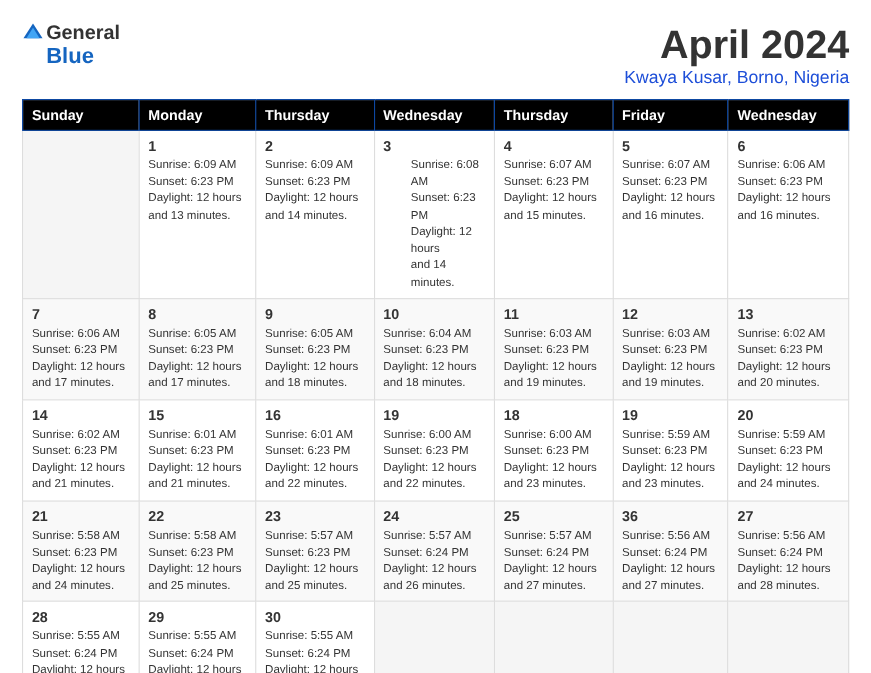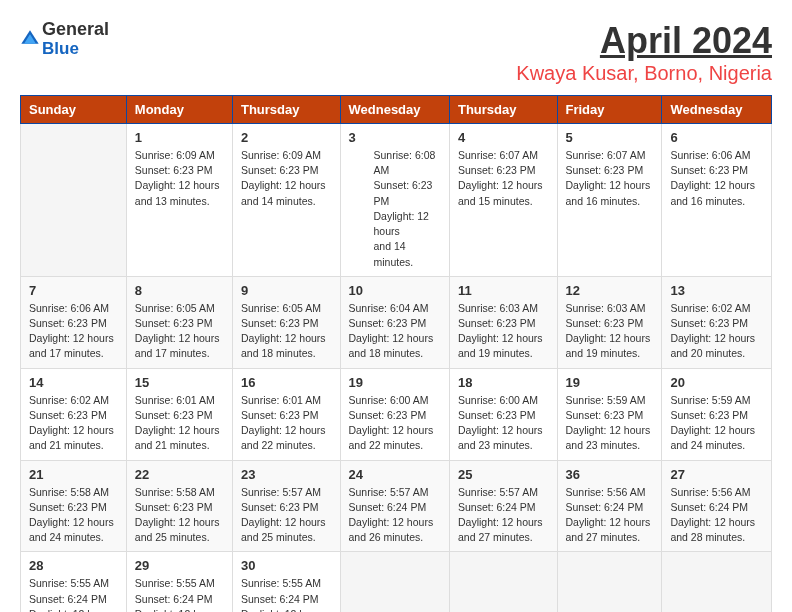--- a/index.html
+++ b/index.html
@@ -11,62 +11,60 @@
       padding: 20px;
     }
     .header {
       display: flex;
       justify-content: space-between;
       align-items: flex-start;
       margin-bottom: 10px;
     }
     .logo {
       display: flex;
-      align-items: center;
     }
     .logo-text {
       display: flex;
       flex-direction: column;
       line-height: 1.1;
     }
     .logo-general {
       font-size: 18px;
       font-weight: bold;
       color: #333;
     }
     .logo-blue {
-      font-size: 17px;
+      font-size: 20px;
       font-weight: bold;
       color: #1565c0;
     }
     .logo-icon {
       width: 20px;
       height: 20px;
       margin-right: 2px;
     }
     .title-block {
       text-align: right;
     }
     .month-title {
       font-size: 36px;
       font-weight: bold;
       color: #333;
-      text-decoration: underline;
     }
     .location {
-      font-size: 20px;
-      color: #ef4444;
+      font-size: 16px;
+      color: #1d4ed8;
     }
     .calendar {
       width: 100%;
       border-collapse: collapse;
       font-size: 11px;
     }
     .calendar thead tr th {
-      background-color: #c2410c;
+      background-color: #000000;
       color: #fff;
       padding: 6px 8px;
       text-align: left;
       font-size: 13px;
       font-weight: bold;
       border: 1px solid #0d47a1;
       margin-left: 28px;
     }
     .calendar tbody tr td {
       vertical-align: top;

